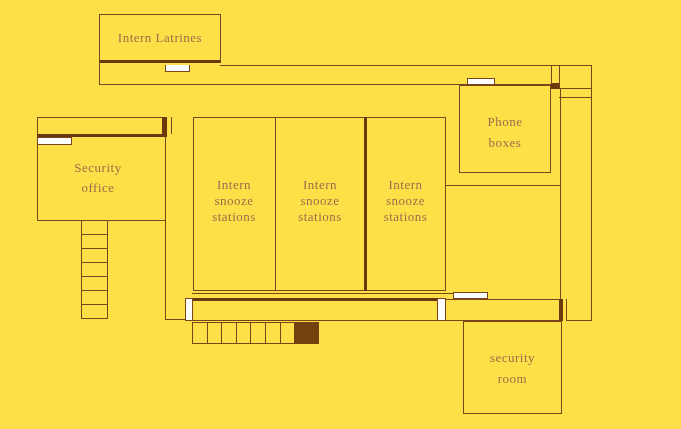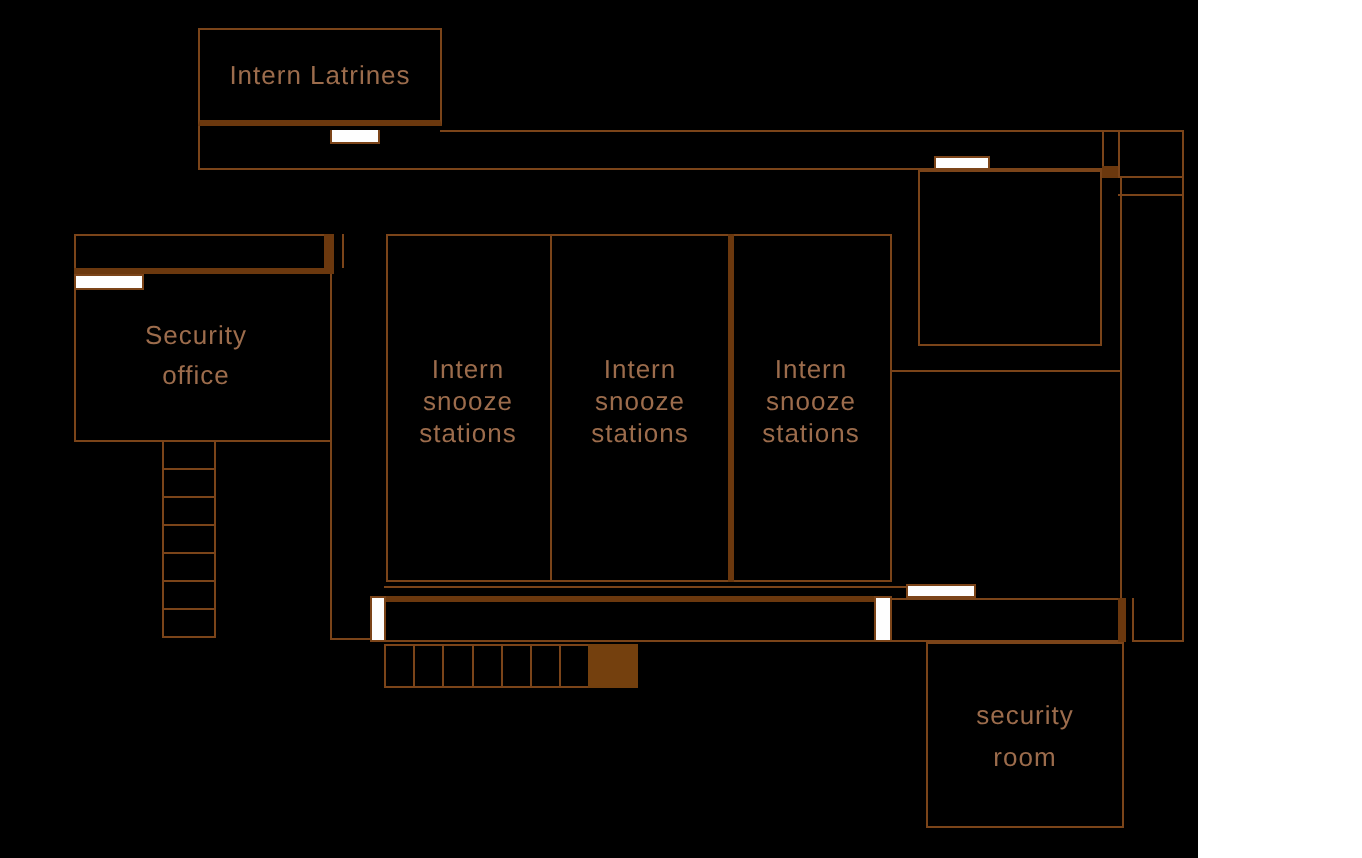--- a/index.html
+++ b/index.html
@@ -1,18 +1,18 @@
 <!DOCTYPE html>
 <html><head>
 <meta charset="utf-8">
 <style>
   html,body{margin:0;padding:0;background:#ffffff;}
   #plan{
-    position:relative;width:599px;height:429px;background:#000000;
-    font-family:Liberation Sans, sans-serif;overflow:hidden;
+    position:relative;width:681px;height:429px;background:#fde047;
+    font-family:Liberation Serif, serif;overflow:hidden;
   }
   
   .h{position:absolute;height:1px;background:#7b4419;}
   .v{position:absolute;width:1px;background:#7b4419;}
   .thick{background:#6b380e;}
   .box{position:absolute;border:1px solid #7b4419;box-sizing:border-box;background:transparent;}
   .door{position:absolute;border:1px solid #7b4419;box-sizing:border-box;background:#fefefe;z-index:5;}
   .block{position:absolute;background:#6b380e;z-index:6;}
   .label{
     position:absolute;display:flex;align-items:center;justify-content:center;
@@ -95,18 +95,20 @@
 stations</div>
 
   <div class="label" style="left:276px;top:176px;width:88px;height:50px;">Intern
 snooze
 stations</div>
 
   <div class="label" style="left:366px;top:176px;width:79px;height:50px;">Intern
 snooze
 stations</div>
 
+  <div class="label lh21" style="left:459px;top:108px;width:92px;height:48px;">Phone
+boxes</div>
 
 
   <div class="label lh21" style="left:463px;top:346px;width:99px;height:44px;">security
 room</div>
 
 </div>
 
 </body></html>

